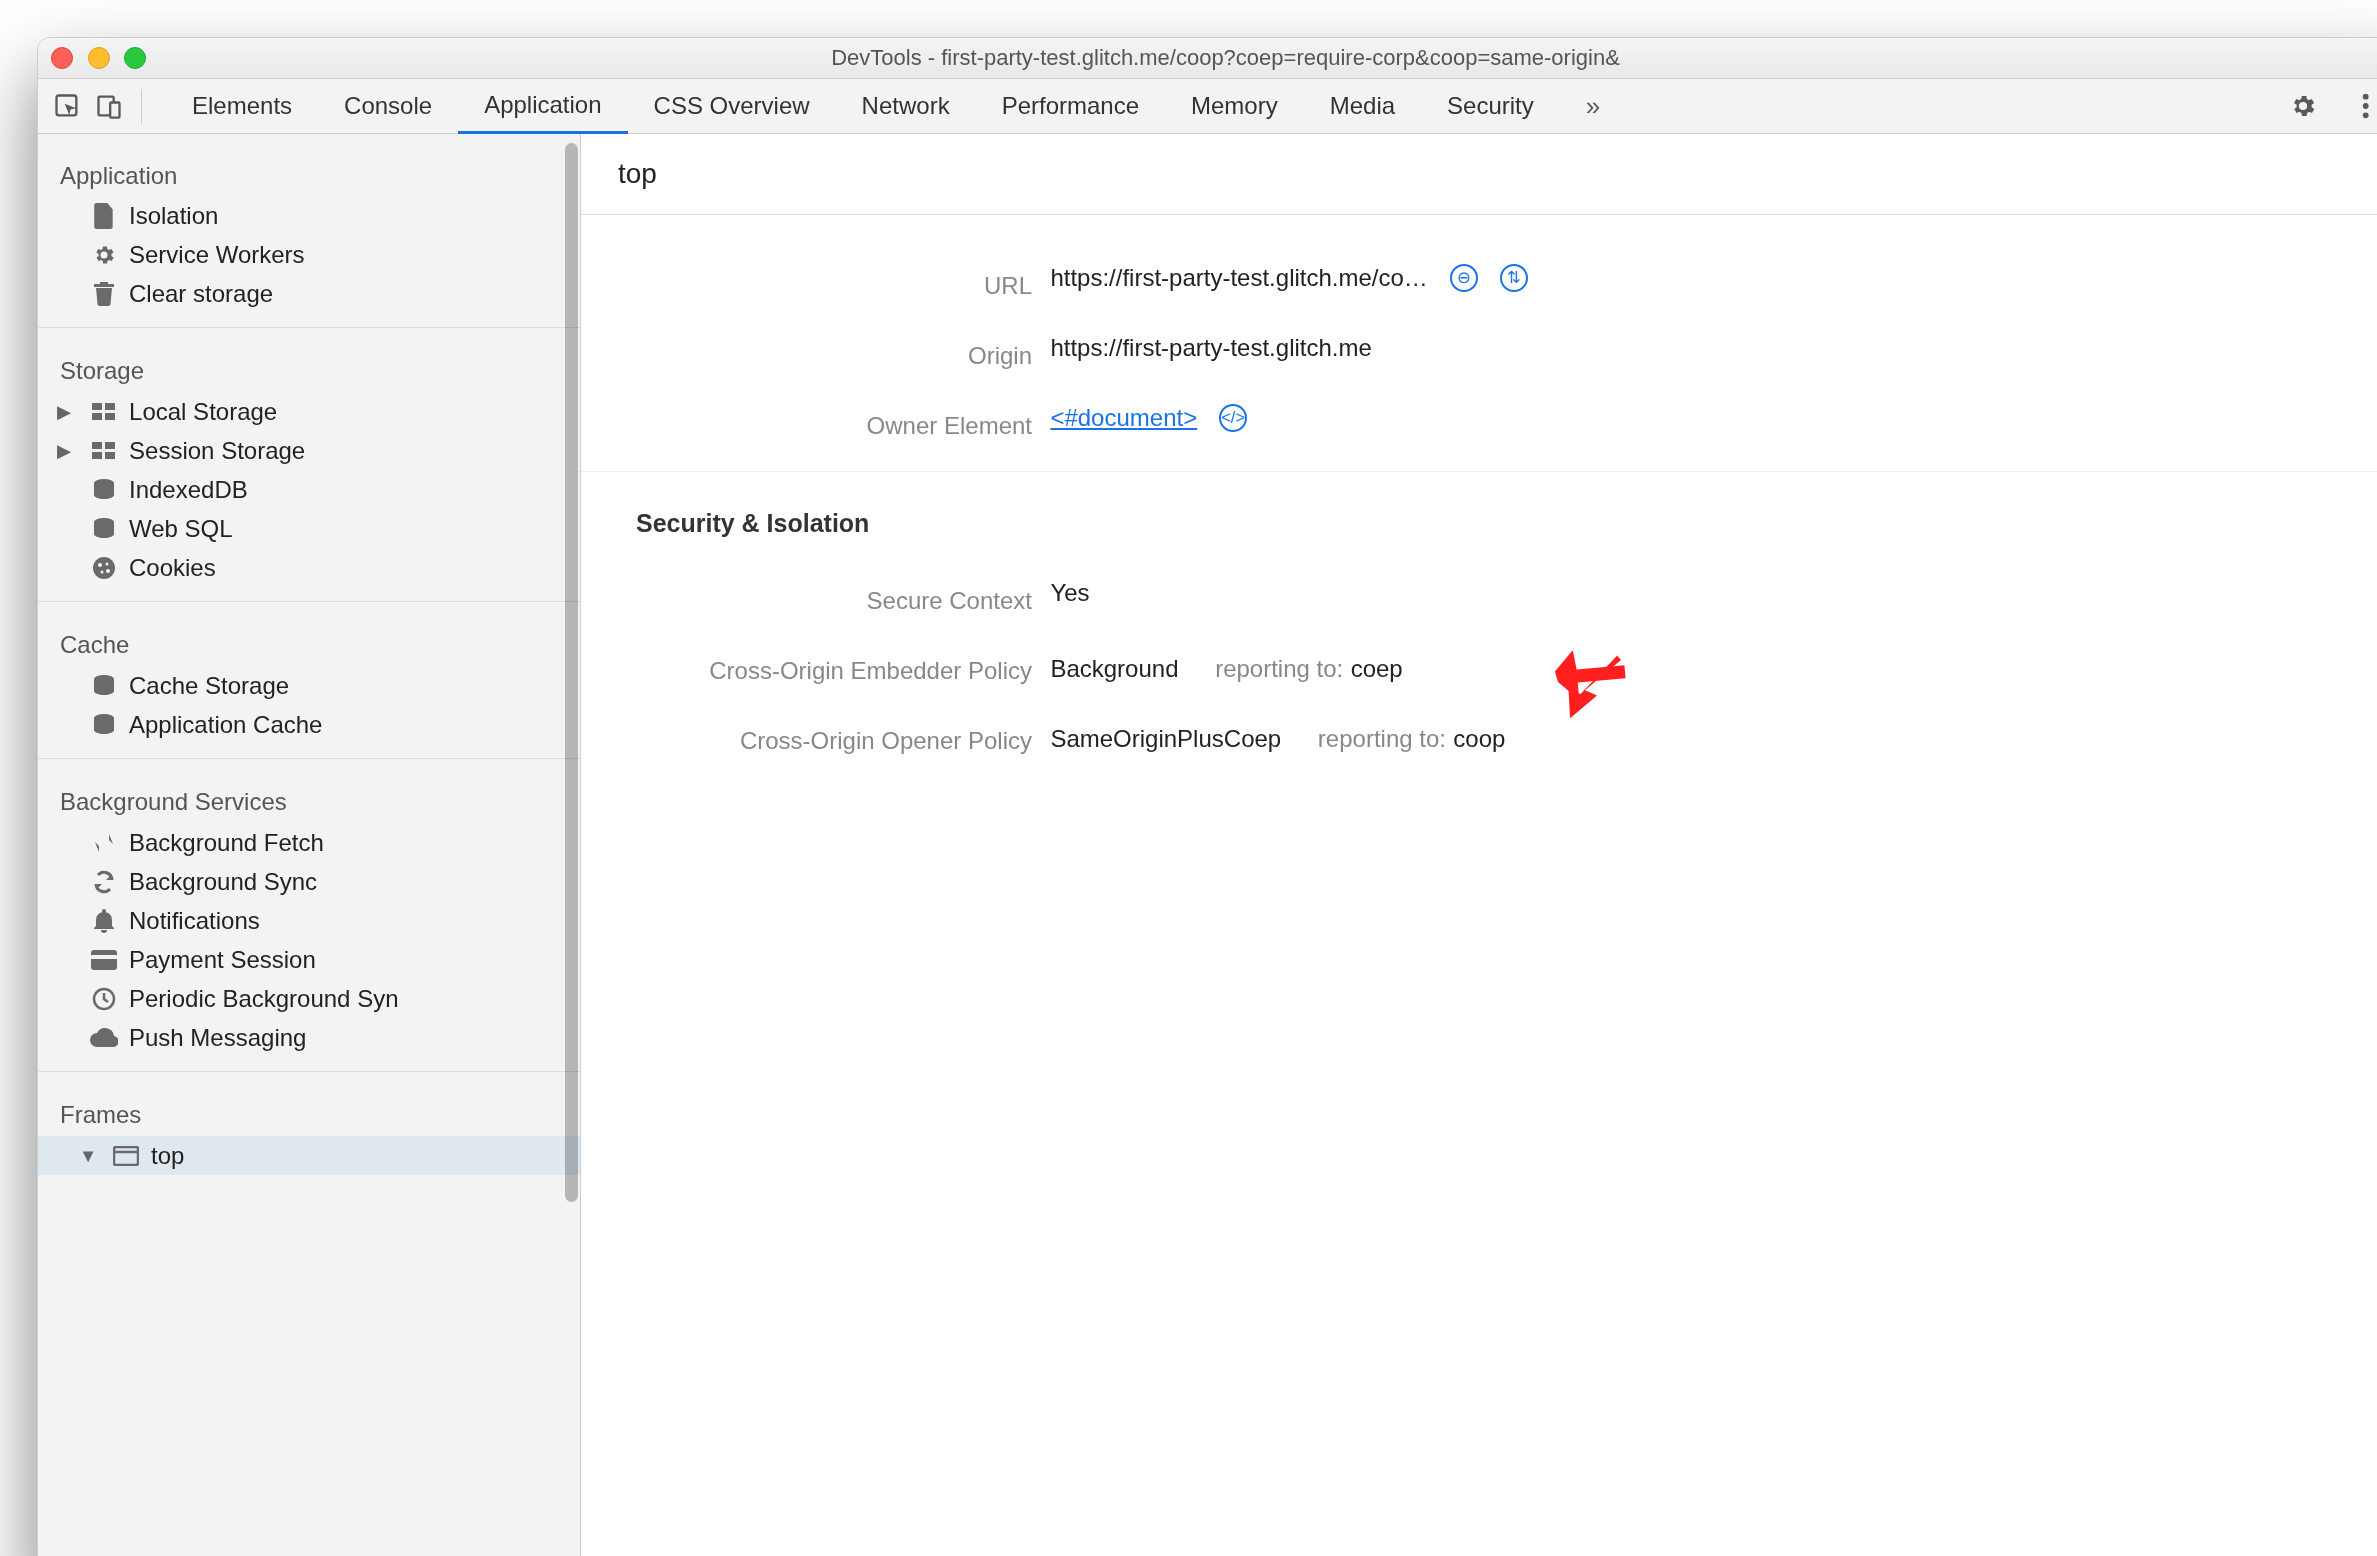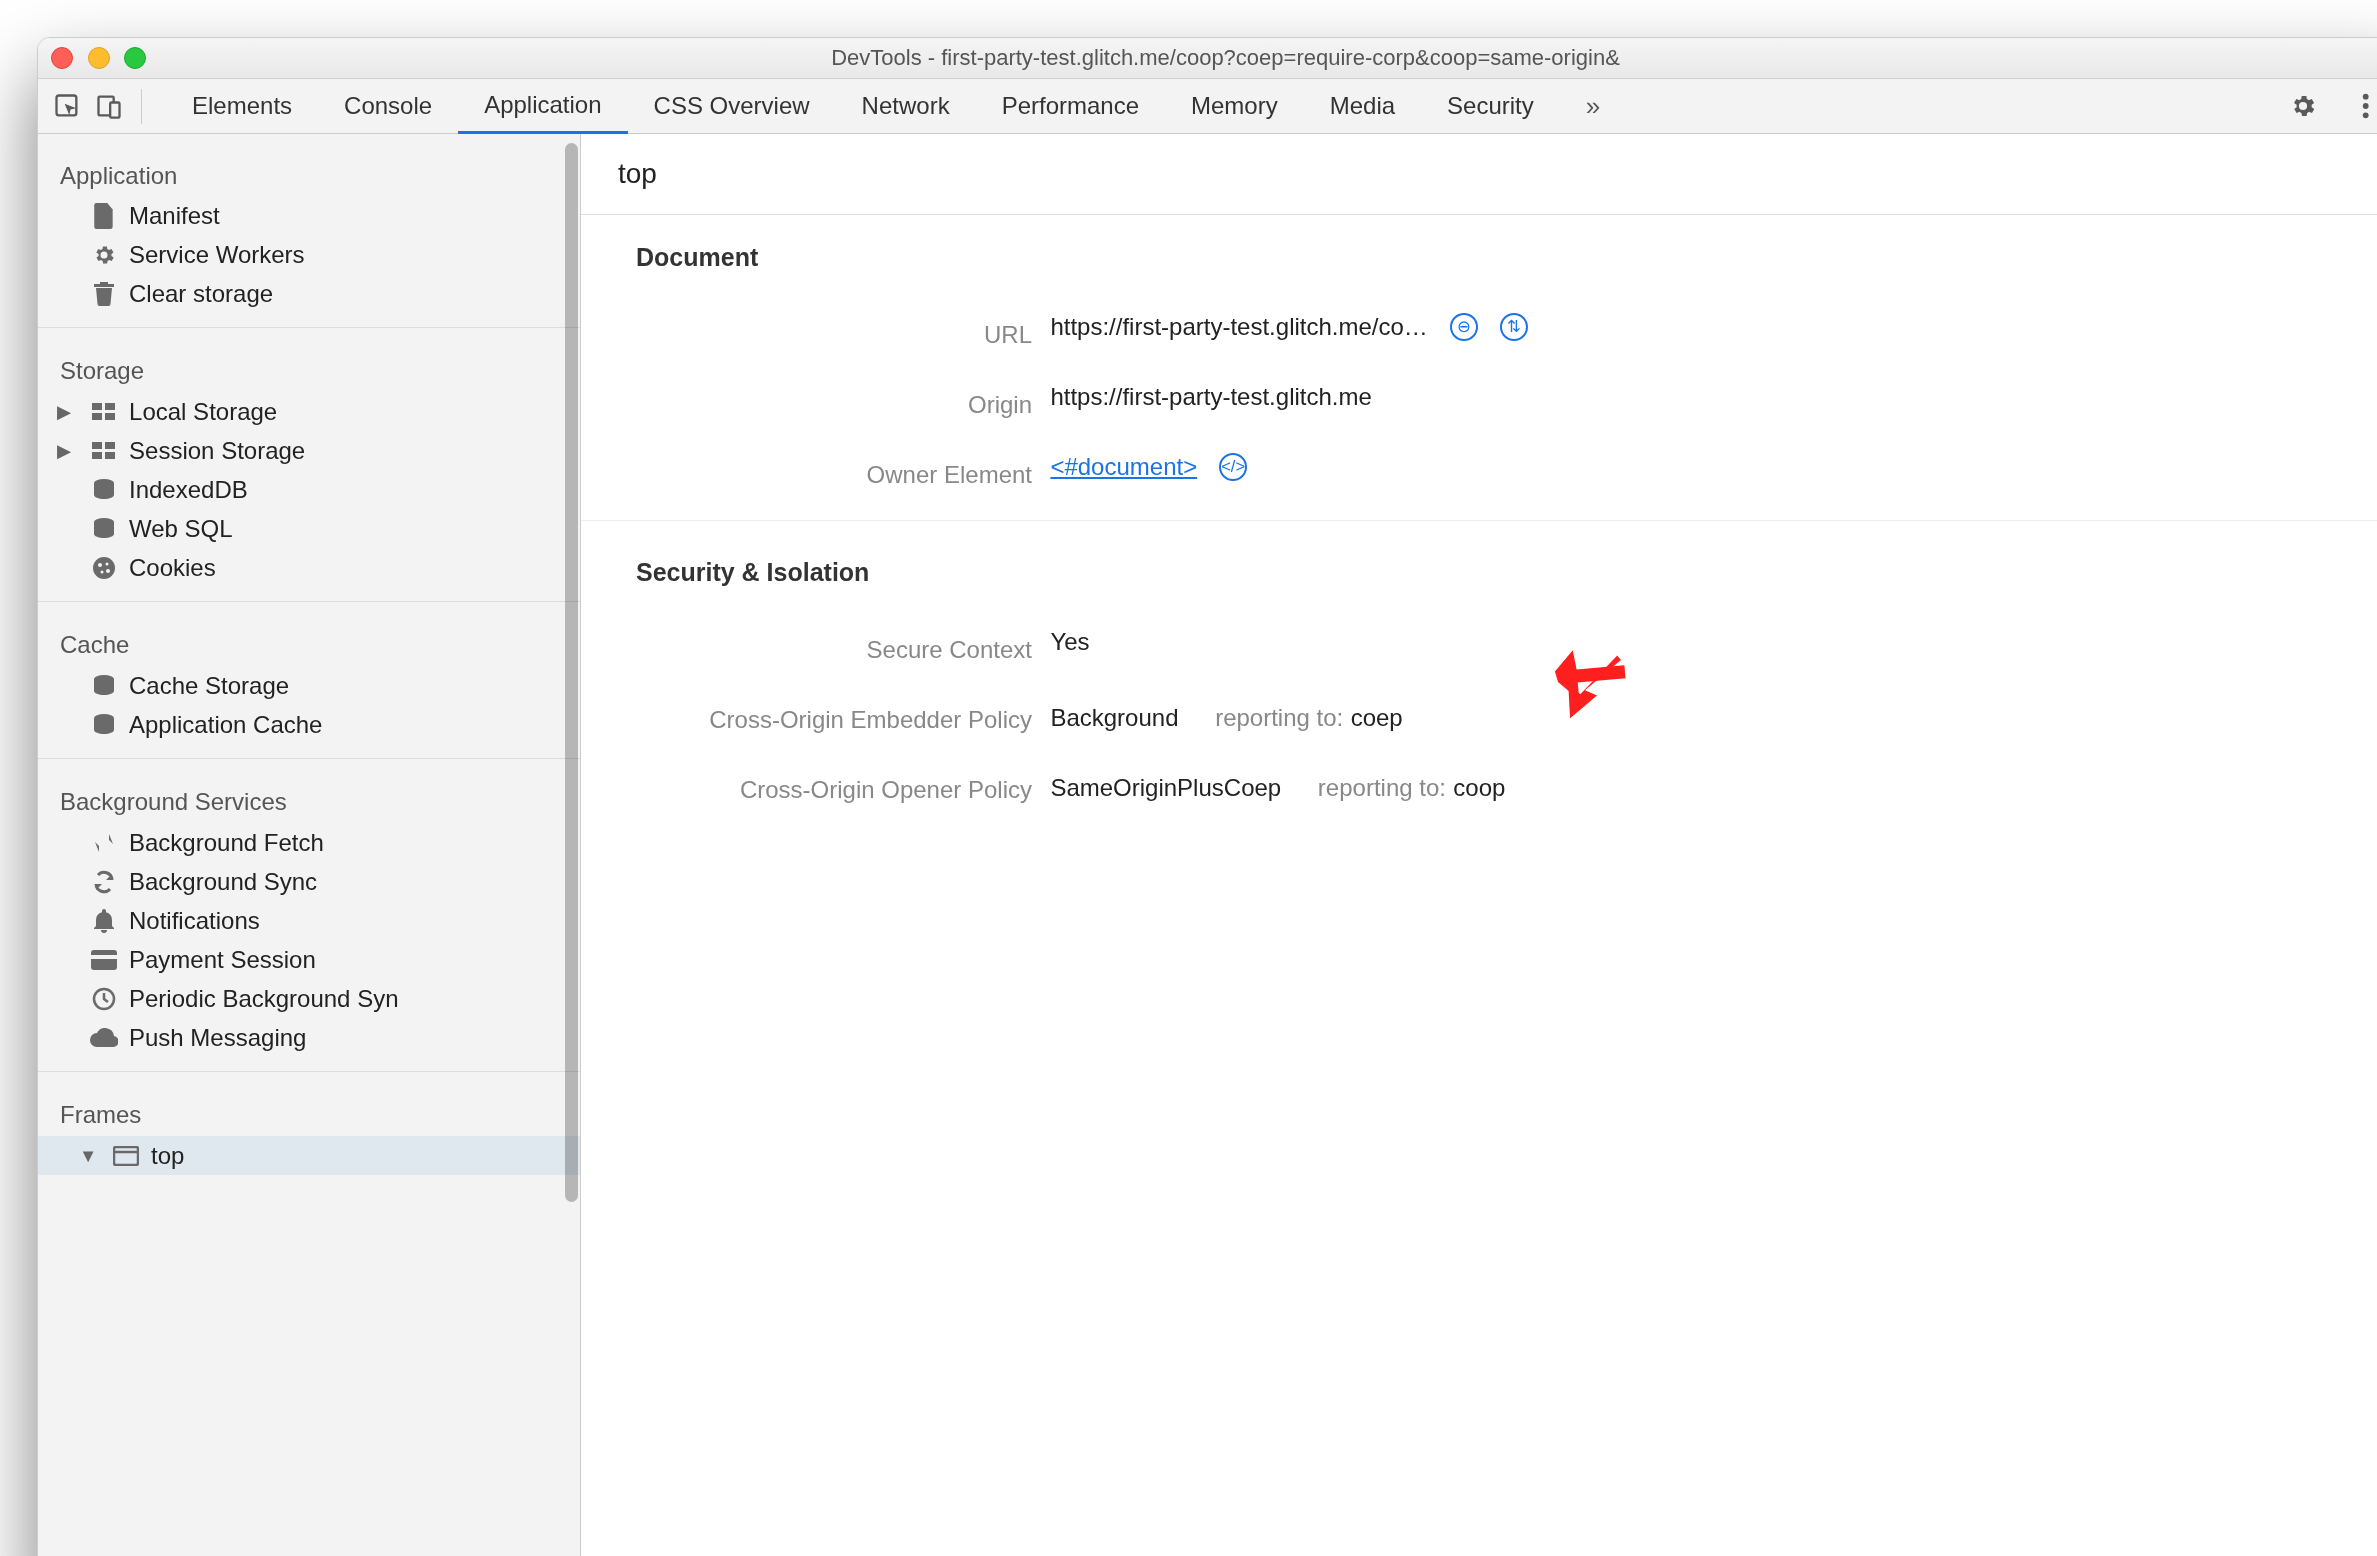--- a/index.html
+++ b/index.html
@@ -203,21 +203,21 @@
 
     <div class="sidebar">
 
       <div class="section-title">Application</div>
       <div class="item">
         <span class="picon">
             <svg width="22" height="26" viewBox="0 0 20 24" fill="#6a6a6a">
               <path d="M3 0h10l5 6v16a2 2 0 01-2 2H3a2 2 0 01-2-2V2a2 2 0 012-2z"></path>
             </svg>
           </span>
-        <span>Manifest</span>
+        <span>Isolation</span>
       </div>
       <div class="item">
         <span class="picon">
             <svg width="24" height="24" viewBox="0 0 24 24" fill="#6a6a6a">
               <path d="M19.4 13a7.8 7.8 0 000-2l2.1-1.6-2-3.4-2.5 1a7.7 7.7 0 00-1.7-1l-.4-2.6h-4l-.4 2.6a7.7 7.7 0 00-1.7 1l-2.5-1-2 3.4L6.6 11a7.8 7.8 0 000 2l-2.1 1.6 2 3.4 2.5-1a7.7 7.7 0 001.7 1l.4 2.6h4l.4-2.6a7.7 7.7 0 001.7-1l2.5 1 2-3.4zM12 15.5A3.5 3.5 0 1115.5 12 3.5 3.5 0 0112 15.5z"></path>
             </svg>
           </span>
         <span>Service Workers</span>
       </div>
       <div class="item">
@@ -383,21 +383,20 @@
       </div>
 
       <div class="sidebar-scrollbar-thumb"></div>
 
     </div>
 
     <div class="main" style="position:relative;">
       <div class="main-header">top</div>
 
       <div class="section">
-        <h3>Document</h3>
         <div class="row">
           <div class="label">URL</div>
           <div class="value">
             <span>https://first-party-test.glitch.me/co…</span>
             <span class="circ-icon">⊖</span>
             <span class="circ-icon">⇅</span>
           </div>
         </div>
         <div class="row">
           <div class="label">Origin</div>

